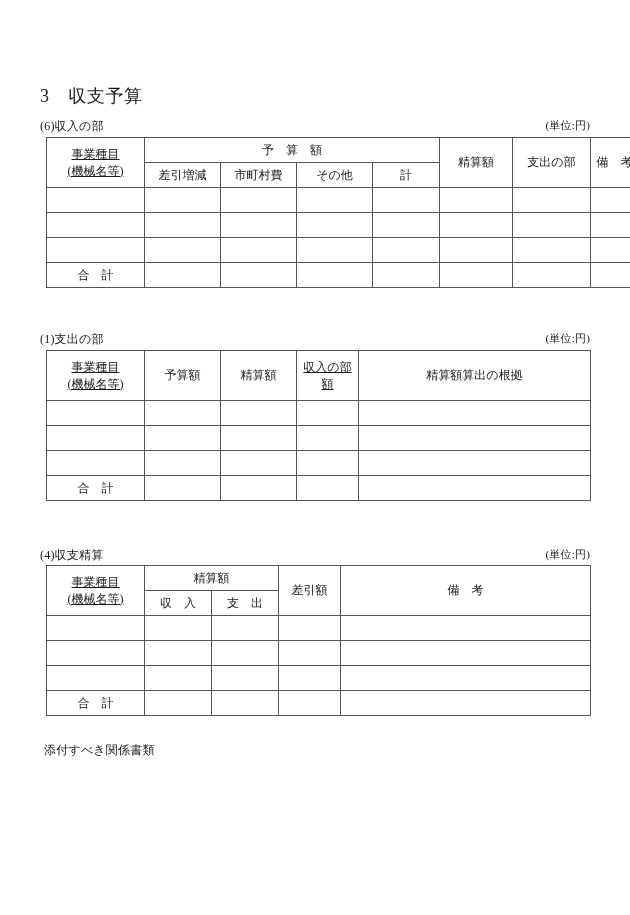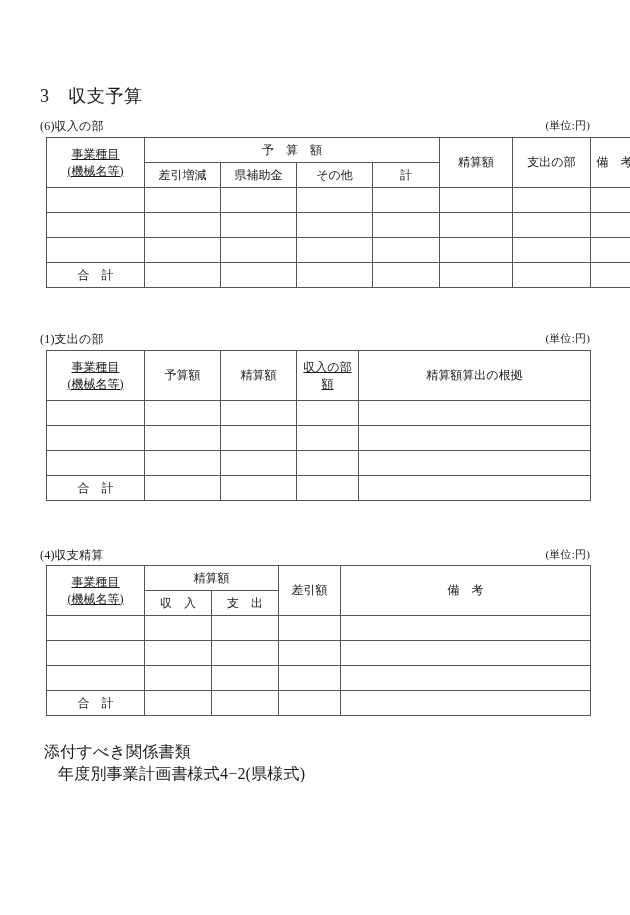--- a/index.html
+++ b/index.html
@@ -73,21 +73,21 @@
   td.blank, th.blank { border-color: #555555; }
 
   .h-row-tall { height: 25px; }
   .data-row   { height: 25px; }
 
   .two-line { line-height: 1.3; text-decoration: underline; }
 
   
   .footer-line {
     position: absolute;
-    font-size: 16px;
+    font-size: 12px;
     letter-spacing: 0.2px;
     white-space: pre;
   }
 </style>
 </head>
 <body>
 
 <div class="page">
 
   <div class="doc-title">3　収支予算</div>
@@ -112,21 +112,21 @@
           <div>事業種目</div>
           <div>(機械名等)</div>
         </th>
         <th colspan="4">予　算　額</th>
         <th rowspan="2">精算額</th>
         <th rowspan="2">支出の部</th>
         <th rowspan="2">備　考</th>
       </tr>
       <tr class="h-row-tall">
         <th>差引増減</th>
-        <th>県補助金</th>
+        <th>市町村費</th>
         <th>その他</th>
         <th>計</th>
       </tr>
 
       <tr class="data-row">
         <td class="blank"></td>
         <td class="blank"></td>
         <td class="blank"></td>
         <td class="blank"></td>
         <td class="blank"></td>
@@ -278,15 +278,14 @@
         <td>合　計</td>
         <td class="blank"></td>
         <td class="blank"></td>
         <td class="blank"></td>
         <td class="blank"></td>
       </tr>
     </tbody>
   </table>
 
   <div class="footer-line" style="left:44px; top:742px;">添付すべき関係書類</div>
-  <div class="footer-line" style="left:58px; top:764px;">年度別事業計画書様式4−2(県様式)</div>
 
 </div>
 
 </body></html>

